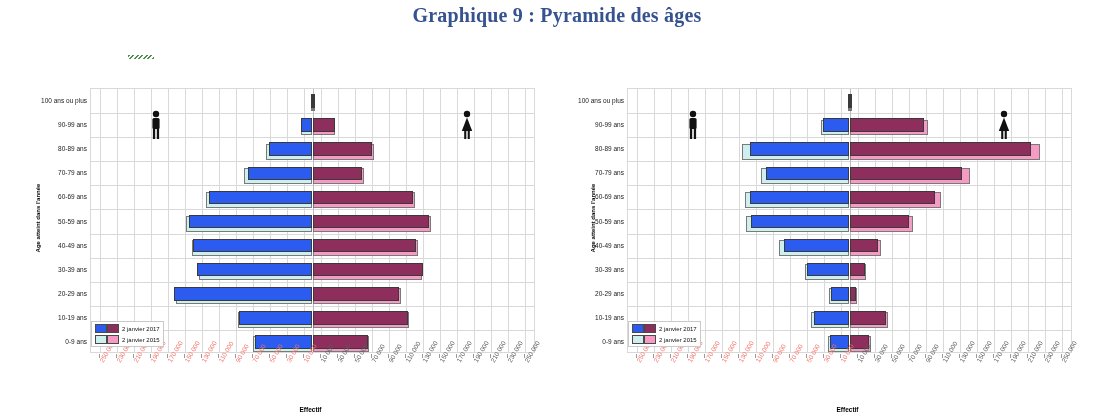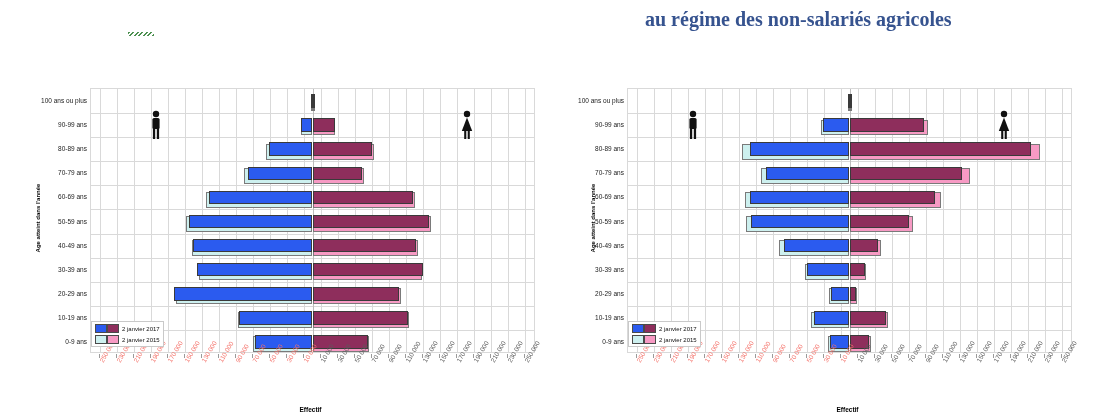--- a/index.html
+++ b/index.html
@@ -94,23 +94,23 @@
   .leg-txt{font-size:6px;color:#111;white-space:nowrap;}
 
   
   .picto{position:absolute;width:16px;height:30px;}
   .picto svg{display:block;width:100%;height:100%;}
 </style>
 </head>
 <body>
 
 <div id="title-block">
+  <div id="main-title">Graphique 9 : Pyramide des âges</div>
   <div id="subtitle-row">
     <div class="squiggle"></div>
-    <div class="subtitle" id="subtitle-right">au régime des non-salariés agricoles</div>
   </div>
 </div>
 
 <div class="panel" id="panel-left">
   <div class="plot-wrap" id="plot-left">
     <div class="plot-area" id="area-L">
         <div class="gridv" style="left: 9px;"></div>
         <div class="gridv" style="left: 26px;"></div>
         <div class="gridv" style="left: 43px;"></div>
         <div class="gridv" style="left: 60px;"></div>

